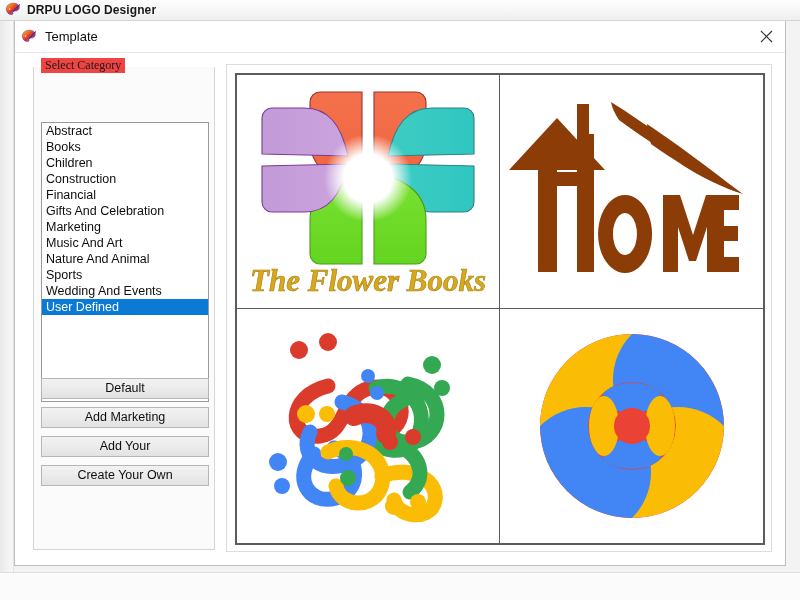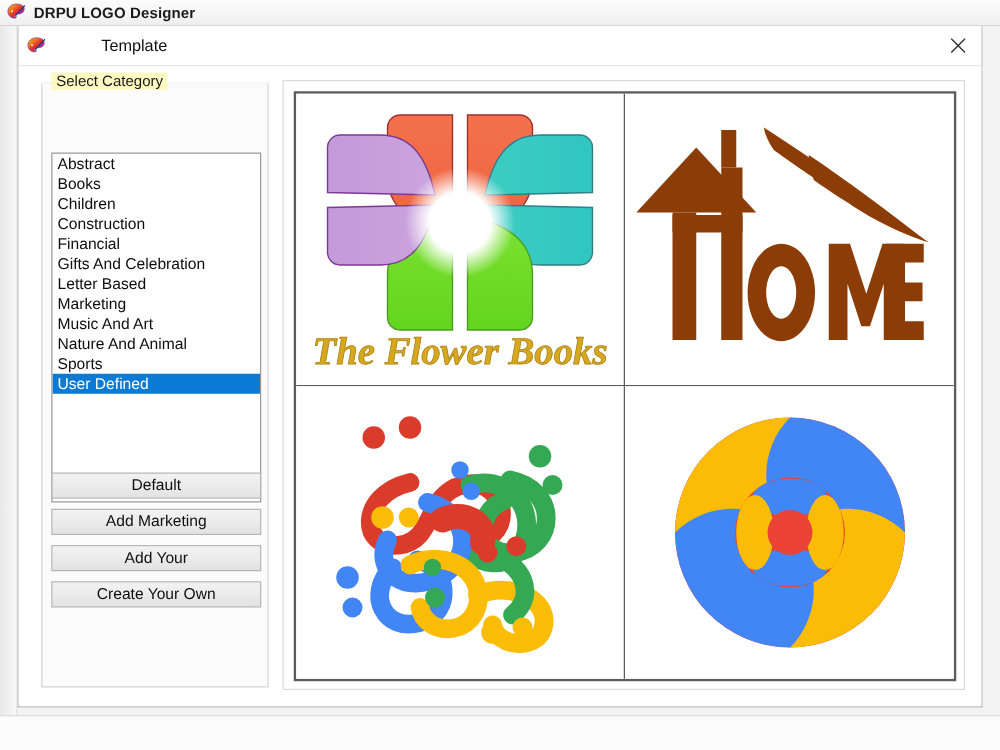--- a/index.html
+++ b/index.html
@@ -80,21 +80,20 @@
     box-sizing: border-box;
   }
   #dialog-titlebar {
     position: absolute;
     left: 0; top: 0;
     width: 100%; height: 31px;
     background: #ffffff;
     display: flex;
     align-items: center;
     box-sizing: border-box;
-    gap: 36px;
   }
   #dialog-titlebar .dlg-icon {
     width: 16px; height: 16px;
     margin-left: 6px; margin-right: 8px;
     flex: 0 0 auto;
   }
   #dialog-titlebar .dlg-title {
     font-size: 13px;
     color: #101010;
   }
@@ -126,23 +125,24 @@
     width: 182px; height: 484px;
     border: 1px solid #d6d6d6;
     background: #fbfbfb;
     box-sizing: border-box;
   }
   #category-group-label {
     position: absolute;
     left: 26px; top: 5px;
     font-size: 12px;
     color: #1a1a1a;
-    background: #fef9c3;
+    background: #ef4444;
     padding: 0 4px;
     z-index: 3;
+    font-family: Liberation Serif, serif;
   }
   #category-group-line {
     position: absolute;
     left: 18px; top: 13px;
     width: 182px; height: 1px;
     background: #ffffff;
     z-index: 2;
   }
 
   
@@ -300,25 +300,25 @@
       <div id="category-group-line"></div>
       <div id="category-group-label">Select Category</div>
 
       <div id="category-listbox">
         <div class="list-item">Abstract</div>
         <div class="list-item">Books</div>
         <div class="list-item">Children</div>
         <div class="list-item">Construction</div>
         <div class="list-item">Financial</div>
         <div class="list-item">Gifts And Celebration</div>
-        <div class="list-item">Letter Based</div>
         <div class="list-item">Marketing</div>
         <div class="list-item">Music And Art</div>
         <div class="list-item">Nature And Animal</div>
         <div class="list-item">Sports</div>
+        <div class="list-item">Wedding And Events</div>
         <div class="list-item selected">User Defined</div>
       </div>
 
       <button id="btn-default" class="cat-button">Default</button>
       <button id="btn-add-background" class="cat-button">Add Marketing</button>
       <button id="btn-add-color" class="cat-button">Add Your</button>
       <button id="btn-create-own" class="cat-button">Create Your Own</button>
 
       <div id="preview-outer"></div>
       <div id="preview-inner">

